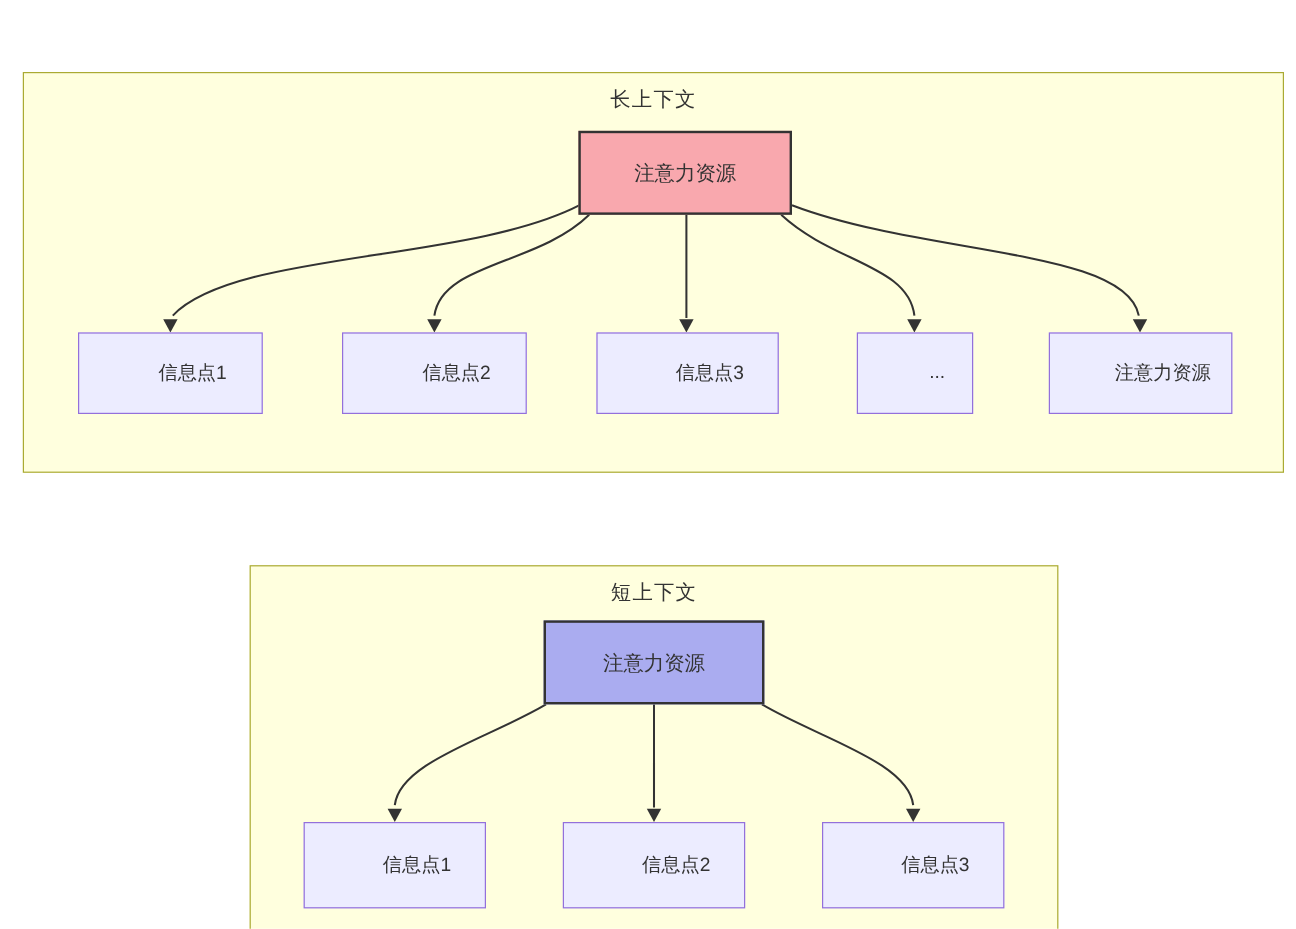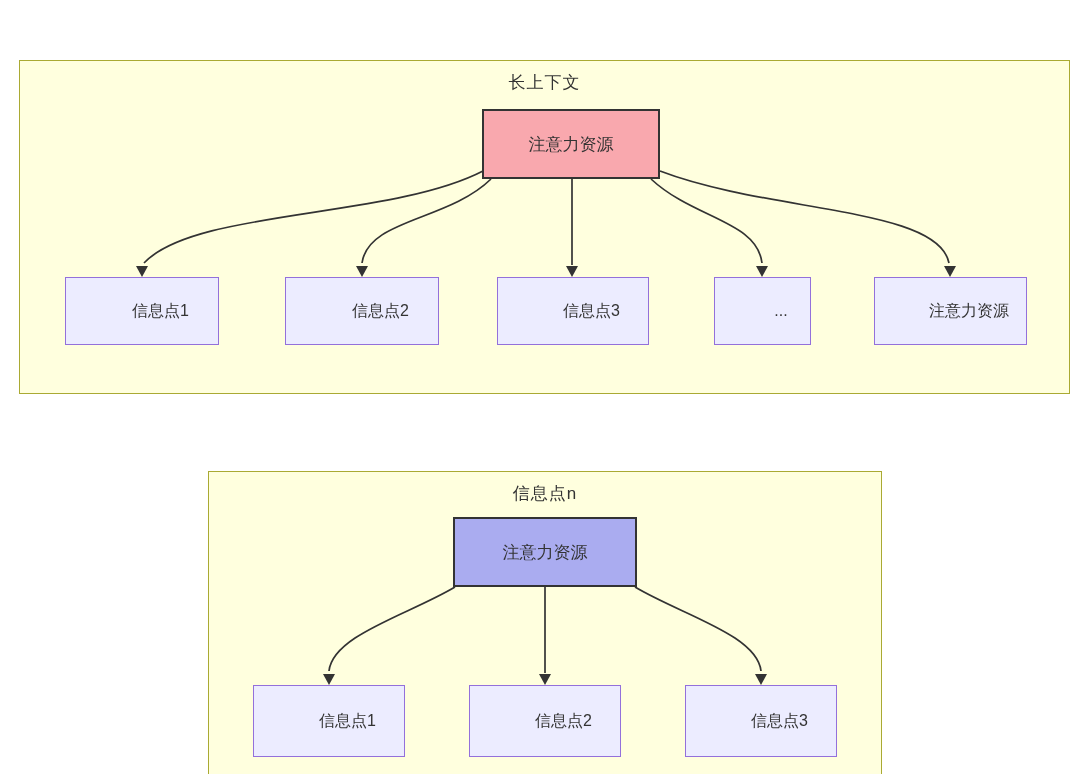--- a/index.html
+++ b/index.html
@@ -31,21 +31,21 @@
 </head>
 <body>
 
 <div class="canvas">
 
   <div class="panel" style="left:19px;top:19px;width:1051px;height:334px;">
     <div class="panel-title">长上下文</div>
   </div>
 
   <div class="panel" style="left:208px;top:430px;width:674px;height:333px;">
-    <div class="panel-title">信息点n</div>
+    <div class="panel-title">短上下文</div>
   </div>
 
   <svg class="edges" viewBox="0 0 1080 774">
 
     <path d="M 483,130 C 390,178 195,168 144,222"></path>
     <polygon points="136,225 148,225 142,236"></polygon>
     <path d="M 491,138 C 448,180 368,178 362,222"></path>
     <polygon points="356,225 368,225 362,236"></polygon>
     <path d="M 572,138 L 572,224"></path>
     <polygon points="566,225 578,225 572,236"></polygon>

